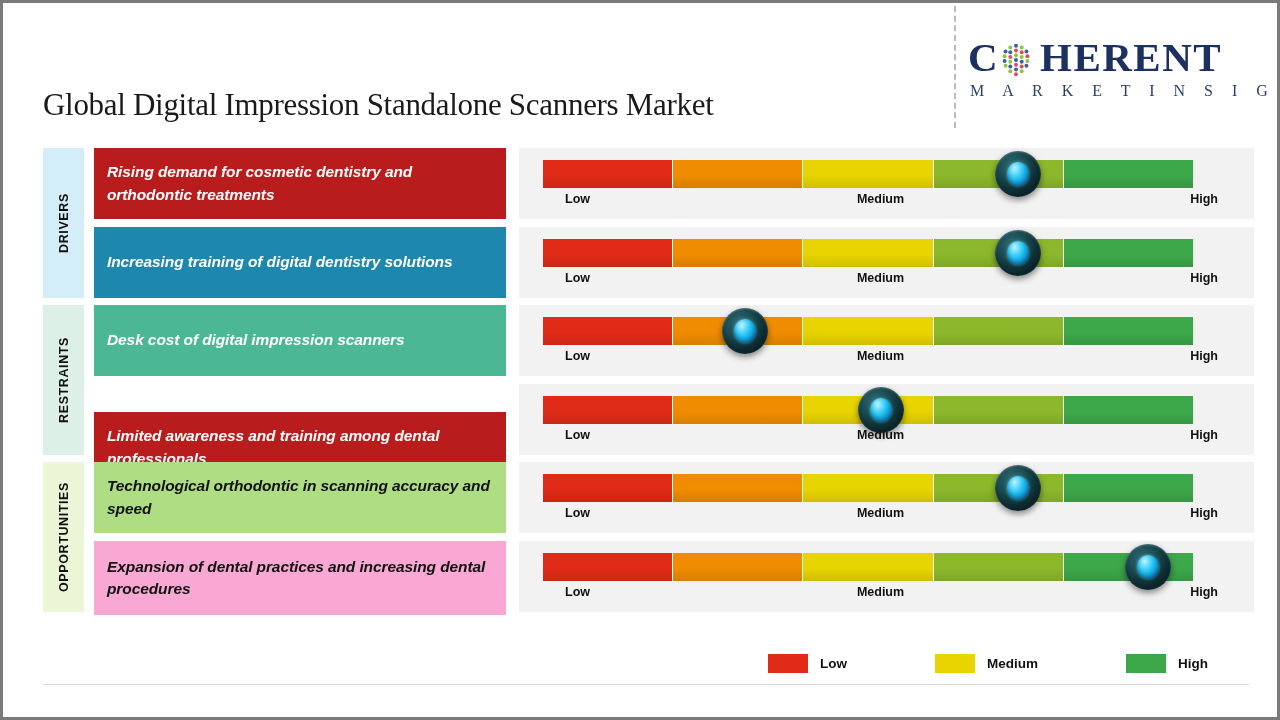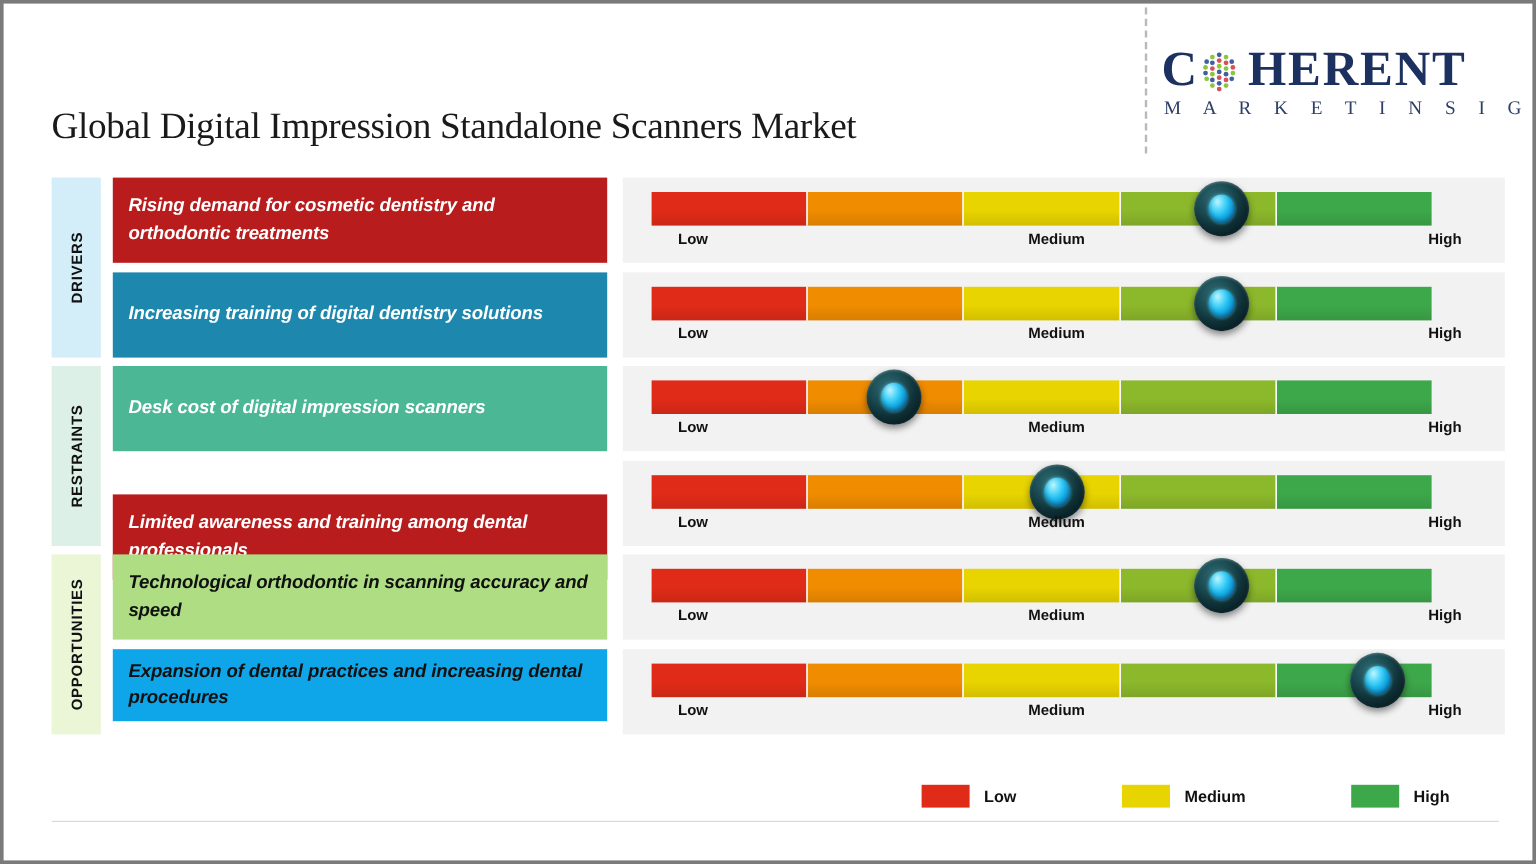--- a/index.html
+++ b/index.html
@@ -375,21 +375,21 @@
             <div class="seg" style="background: linear-gradient(rgb(140, 184, 43) 0%, rgb(140, 184, 43) 55%, rgb(126, 166, 39) 100%);"></div>
             <div class="seg" style="background: linear-gradient(rgb(61, 168, 74) 0%, rgb(61, 168, 74) 55%, rgb(55, 151, 67) 100%);"></div>
           </div>
           <div class="marker" title="Medium-High" style="left: 498.5px;"></div>
           <div class="gauge-labels">
             <div class="lbl-low">Low</div>
             <div class="lbl-med">Medium</div>
             <div class="lbl-high">High</div>
           </div>
         </div>
-        <div class="factor-box" style="top: 535px; height: 60px; background: #0ea5e9; color: rgb(17, 17, 17);">
+        <div class="factor-box" style="top: 535px; height: 74px; background: #f9a8d4; color: rgb(17, 17, 17);">
           <span>Expansion of dental practices and increasing dental procedures</span>
         </div>
         <div class="gauge-row" style="top: 535px; height: 71px;">
           <div class="gauge-bar">
             <div class="seg" style="background: linear-gradient(rgb(224, 43, 24) 0%, rgb(224, 43, 24) 55%, rgb(202, 39, 22) 100%);"></div>
             <div class="seg" style="background: linear-gradient(rgb(240, 140, 0) 0%, rgb(240, 140, 0) 55%, rgb(216, 126, 0) 100%);"></div>
             <div class="seg" style="background: linear-gradient(rgb(232, 212, 0) 0%, rgb(232, 212, 0) 55%, rgb(209, 191, 0) 100%);"></div>
             <div class="seg" style="background: linear-gradient(rgb(140, 184, 43) 0%, rgb(140, 184, 43) 55%, rgb(126, 166, 39) 100%);"></div>
             <div class="seg" style="background: linear-gradient(rgb(61, 168, 74) 0%, rgb(61, 168, 74) 55%, rgb(55, 151, 67) 100%);"></div>
           </div>

